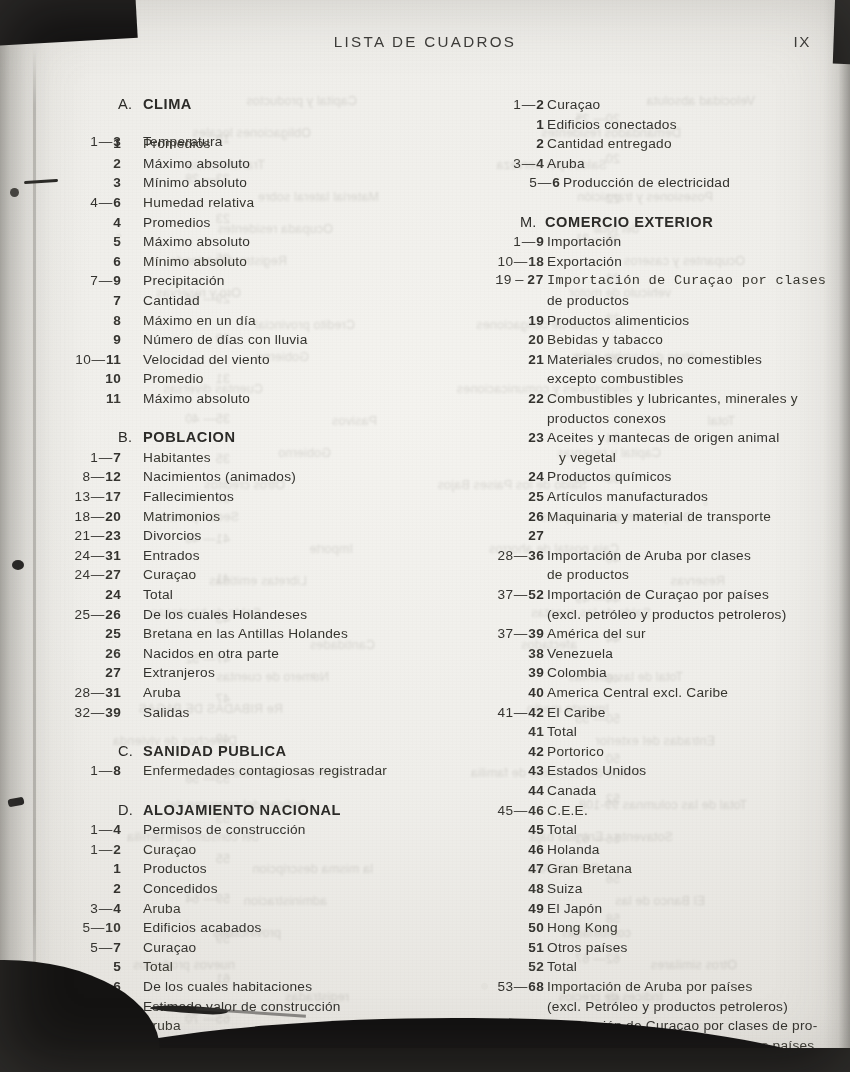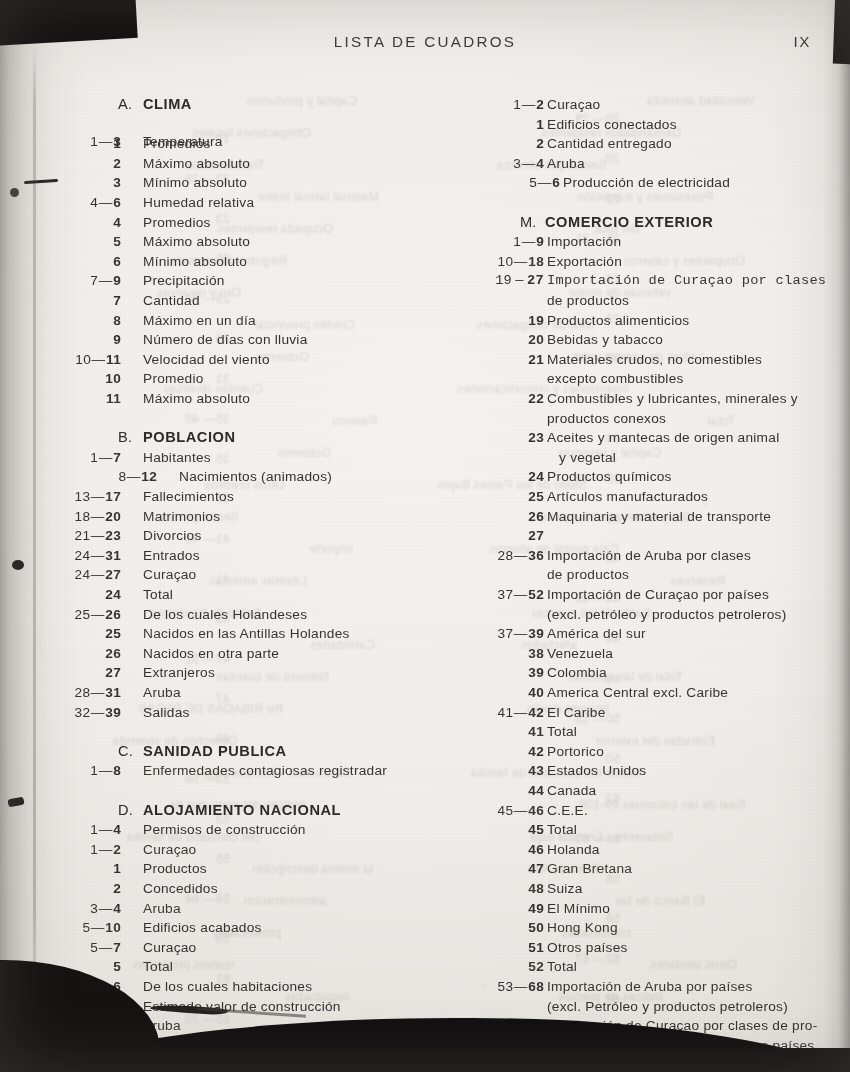--- a/index.html
+++ b/index.html
@@ -353,21 +353,21 @@
           <div class="num"><b>11</b></div>
           <div class="txt">Máximo absoluto</div>
         </div>
         <div class="row" style="position: absolute; left: 0px; right: 0px; top: 428.2px;">
           <div class="sec"><span class="letter">B.</span>POBLACION</div>
         </div>
         <div class="row" style="position: absolute; left: 0px; right: 0px; top: 447.8px;">
           <div class="num">1<span class="dash">—</span><b>7</b></div>
           <div class="txt">Habitantes</div>
         </div>
-        <div class="row" style="position: absolute; left: 0px; right: 0px; top: 467.4px; margin-left: 36px;">
+        <div class="row" style="position: absolute; left: 0px; right: 0px; top: 467.4px;">
           <div class="num">8<span class="dash">—</span><b>12</b></div>
           <div class="txt">Nacimientos (animados)</div>
         </div>
         <div class="row" style="position: absolute; left: 0px; right: 0px; top: 487px;">
           <div class="num">13<span class="dash">—</span><b>17</b></div>
           <div class="txt">Fallecimientos</div>
         </div>
         <div class="row" style="position: absolute; left: 0px; right: 0px; top: 506.6px;">
           <div class="num">18<span class="dash">—</span><b>20</b></div>
           <div class="txt">Matrimonios</div>
@@ -387,21 +387,21 @@
         <div class="row" style="position: absolute; left: 0px; right: 0px; top: 585px;">
           <div class="num"><b>24</b></div>
           <div class="txt">Total</div>
         </div>
         <div class="row" style="position: absolute; left: 0px; right: 0px; top: 604.6px;">
           <div class="num">25<span class="dash">—</span><b>26</b></div>
           <div class="txt">De los cuales Holandeses</div>
         </div>
         <div class="row" style="position: absolute; left: 0px; right: 0px; top: 624.2px;">
           <div class="num"><b>25</b></div>
-          <div class="txt">Nacidos en las Antillas Holandes</div>
+          <div class="txt">Bretana en las Antillas Holandes</div>
         </div>
         <div class="row" style="position: absolute; left: 0px; right: 0px; top: 643.8px;">
           <div class="num"><b>26</b></div>
           <div class="txt">Nacidos en otra parte</div>
         </div>
         <div class="row" style="position: absolute; left: 0px; right: 0px; top: 663.4px;">
           <div class="num"><b>27</b></div>
           <div class="txt">Extranjeros</div>
         </div>
         <div class="row" style="position: absolute; left: 0px; right: 12px; top: 683px;">
@@ -624,21 +624,21 @@
         <div class="row" style="position: absolute; left: 0px; right: 0px; top: 859.4px;">
           <div class="num"><b>47</b></div>
           <div class="txt">Gran Bretana</div>
         </div>
         <div class="row" style="position: absolute; left: 0px; right: 0px; top: 879px;">
           <div class="num"><b>48</b></div>
           <div class="txt">Suiza</div>
         </div>
         <div class="row" style="position: absolute; left: 0px; right: 0px; top: 898.6px;">
           <div class="num"><b>49</b></div>
-          <div class="txt">El Mínimo</div>
+          <div class="txt">El Japón</div>
         </div>
         <div class="row" style="position: absolute; left: 0px; right: 0px; top: 918.2px;">
           <div class="num"><b>50</b></div>
           <div class="txt">Hong Kong</div>
         </div>
         <div class="row" style="position: absolute; left: 0px; right: 0px; top: 937.8px;">
           <div class="num"><b>51</b></div>
           <div class="txt">Otros países</div>
         </div>
         <div class="row" style="position: absolute; left: 0px; right: 0px; top: 957.4px;">

